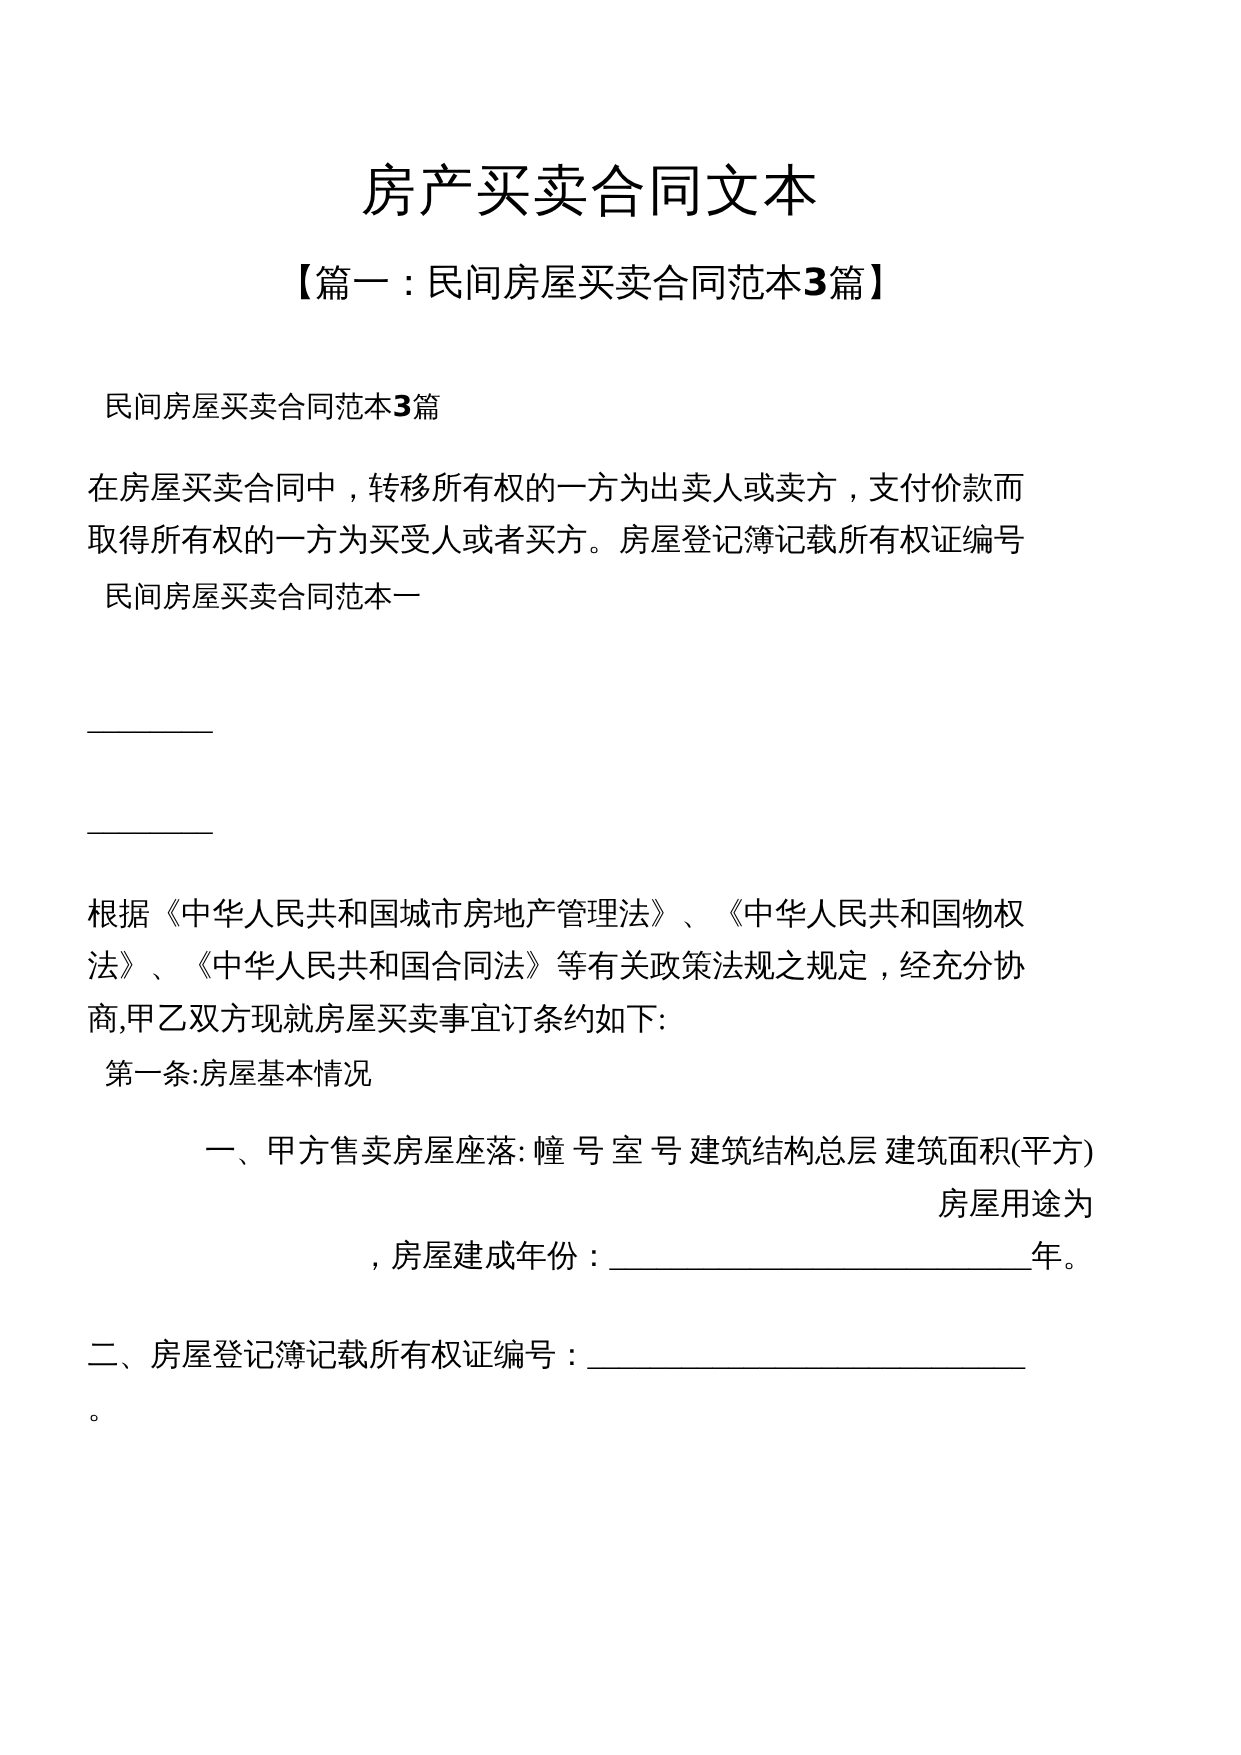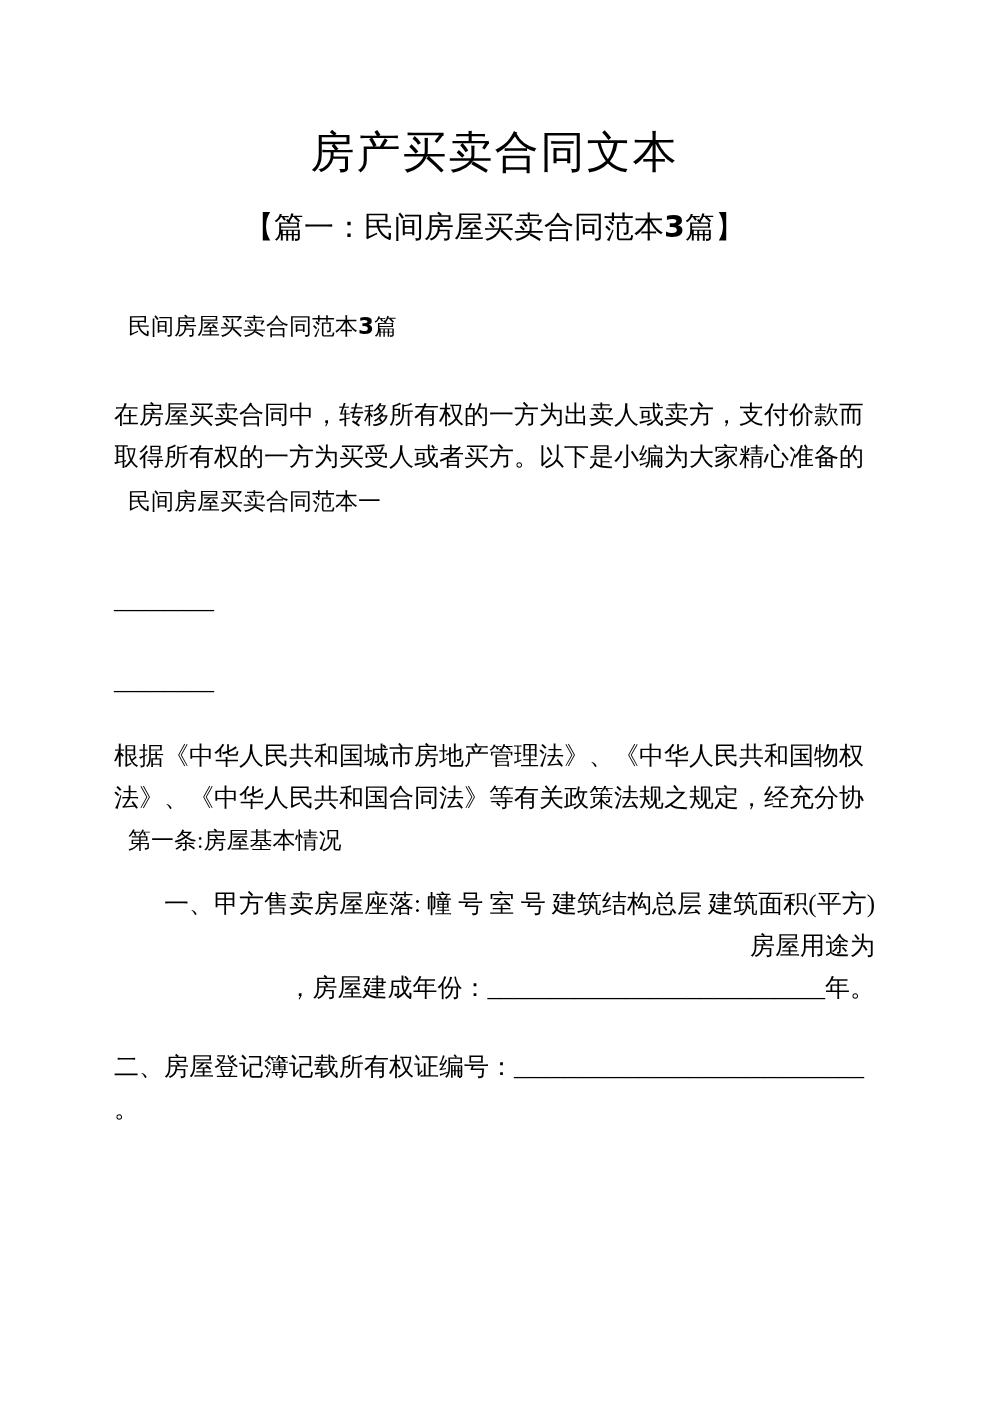--- a/index.html
+++ b/index.html
@@ -5,21 +5,21 @@
   html, body { margin: 0; padding: 0; background: #ffffff; }
   .page {
     position: relative;
     width: 993px;
     height: 1404px;
     margin: 0 auto;
     background: #ffffff;
     color: #000000;
     font-family: "Liberation Serif", "DejaVu Serif", serif;
     box-sizing: border-box;
-    padding: 125px 118px 0 114px;
+    padding: 125px 118px 0 70px;
     overflow: hidden;
   }
   .title {
     font-size: 44px;
     line-height: 56px;
     font-weight: normal;
     letter-spacing: 2px;
     text-align: center;
     margin: 0 0 26px 0;
     white-space: pre;
@@ -33,21 +33,21 @@
     white-space: pre;
   }
   .heading {
     font-size: 23px;
     line-height: 30px;
     font-weight: normal;
     text-indent: 14px;
     margin: 0;
     white-space: pre;
   }
-  .h-intro   { margin-bottom: 52px; }
+  .h-intro   { margin-bottom: 29px; }
   .h-sample  { margin-bottom: 62px; }
   .h-article { margin-bottom: 27px; }
   .para { margin: 0; }
   .p-intro   { margin-bottom: 9px; }
   .p-party-a { margin-bottom: 39px; }
   .p-party-b { margin-bottom: 33px; }
   .p-legal   { margin-bottom: 7px; }
   .p-clause1 { margin-bottom: 37px; text-align: right; }
   .p-clause2 { margin-bottom: 0; }
   .line {
@@ -67,36 +67,37 @@
 <div class="page">
 
   <h1 class="title">房产买卖合同文本</h1>
 
   <h2 class="subtitle"><span>【篇一：民间房屋买卖合同范本</span><span class="num">3</span><span>篇】</span></h2>
 
   <div class="heading h-intro"><span>民间房屋买卖合同范本</span><span class="num">3</span><span>篇</span></div>
 
   <div class="para p-intro">
     <div class="line">在房屋买卖合同中，转移所有权的一方为出卖人或卖方，支付价款而</div>
-    <div class="line">取得所有权的一方为买受人或者买方。以下是小编为大家精心准备的</div>
+    <div class="line">取得所有权的一方为买受人或者买方。房屋登记簿记载所有权证编号</div>
   </div>
 
   <div class="heading h-sample">民间房屋买卖合同范本一</div>
 
   <div class="para p-party-a">
     <div class="line">________</div>
   </div>
 
   <div class="para p-party-b">
     <div class="line">________</div>
   </div>
 
   <div class="para p-legal">
     <div class="line">根据《中华人民共和国城市房地产管理法》、《中华人民共和国物权</div>
     <div class="line">法》、《中华人民共和国合同法》等有关政策法规之规定，经充分协</div>
+    <div class="line">商,甲乙双方现就房屋买卖事宜订条约如下:</div>
   </div>
 
   <div class="heading h-article">第一条:房屋基本情况</div>
 
   <div class="para p-clause1">
     <div class="line indent">一、甲方售卖房屋座落: 幢 号 室 号 建筑结构总层 建筑面积(平方)</div>
     <div class="line">房屋用途为</div>
     <div class="line">，房屋建成年份：___________________________年。</div>
   </div>
 

